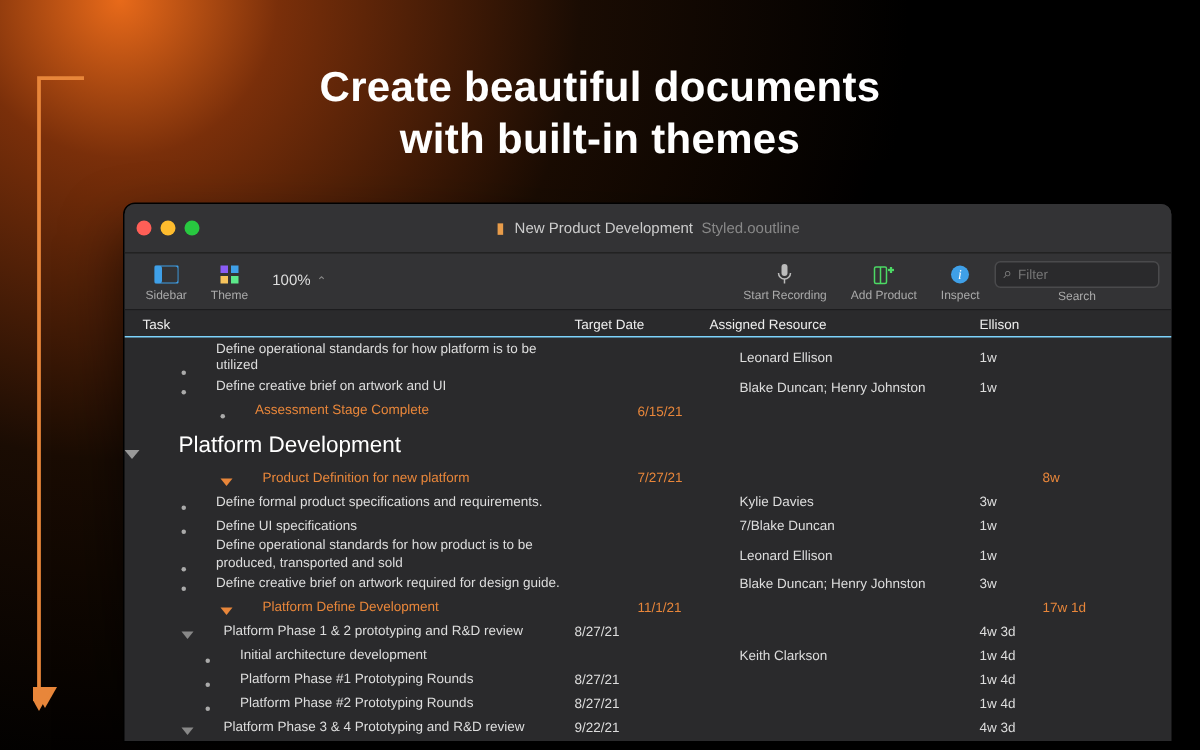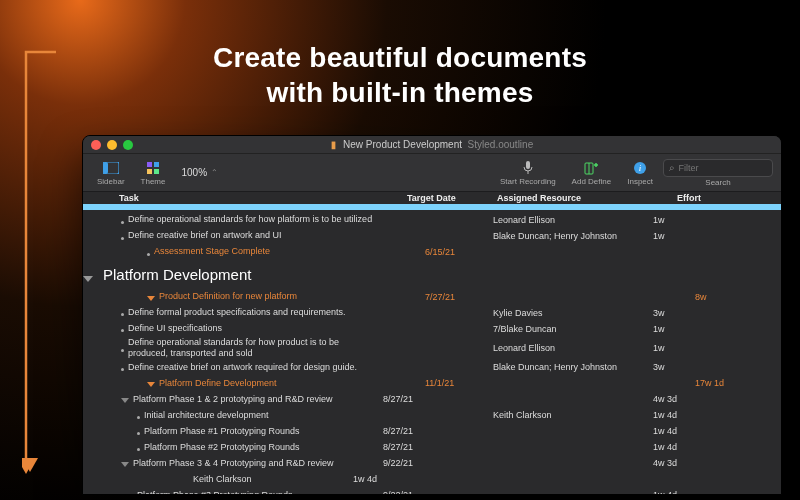--- a/index.html
+++ b/index.html
@@ -23,21 +23,21 @@
     width: 700px; height: 360px;
     background: #2a2a2c;
     border: 1px solid #000;
     border-radius: 8px 8px 0 0;
     box-shadow: 0 20px 40px rgba(0,0,0,.6);
     overflow: hidden;
     color: #ddd;
     font-size: 10px;
   }
   .titlebar {
-    height: 18px; background: #333335;
+    height: 33px; background: #333335;
     display: flex; align-items: center; padding: 0 8px;
     border-bottom: 1px solid #222;
     position: relative;
   }
   .traffic { display: flex; gap: 6px; }
   .traffic span { width: 10px; height: 10px; border-radius: 50%; display: block; }
   .t-red { background: #ff5f57; } .t-yel { background: #febc2e; } .t-grn { background: #28c840; }
   .title { position: absolute; left: 0; right: 0; text-align: center; font-size: 10px; color: #ccc; }
   .title .icon { color: #e89c4a; margin-right: 4px; }
   .title .suffix { color: #888; }
@@ -56,34 +56,34 @@
     width: 110px; height: 18px; background: #2a2a2c; border: 1px solid #4a4a4c;
     border-radius: 4px; display: flex; align-items: center; padding: 0 5px; gap: 4px;
   }
   .search-box input {
     background: transparent; border: none; outline: none; color: #ddd;
     font-size: 9px; width: 100%;
   }
   .search-box .mag { color: #888; font-size: 10px; }
   .search-label { font-size: 8px; color: #aaa; }
   .columns {
-    height: 18px; background: #2a2a2c; border-bottom: 6px solid #7dd3fc;
-    display: flex; align-items: center; font-size: 9px; font-weight: 700; color: #eee; justify-content: center;
+    height: 18px; background: #2a2a2c; border-bottom: 1px solid #7dd3fc;
+    display: flex; align-items: center; font-size: 9px; font-weight: 400; color: #eee;
   }
   .col-task { width: 300px; padding-left: 12px; }
   .col-date { width: 90px; }
   .col-res  { width: 180px; }
   .col-eff  { width: 80px; }
   .rows { padding-top: 2px; }
   .row {
     display: flex; align-items: center; min-height: 16px;
     font-size: 9px; color: #ddd;
   }
   .row.section .c-task { font-size: 15px; font-weight: 400; color: #fff; padding-top: 6px; padding-bottom: 4px; }
-  .row .c-task { width: 300px; display: flex; align-items: center; gap: 4px; line-height: 1.25; }
+  .row .c-task { width: 300px; display: flex; align-items: flex-end; gap: 20px; line-height: 1.25; }
   .row .c-date { width: 90px; }
   .row .c-res  { width: 180px; padding-left: 20px; }
   .row .c-eff  { width: 80px; }
   .row.row-wrap .c-task .txt { max-width: 240px; }
   .bullet { width: 3px; height: 3px; background: #aaa; border-radius: 50%; margin-top: 4px; flex-shrink: 0; }
   .tri { width: 0; height: 0; border-left: 4px solid transparent; border-right: 4px solid transparent;
          border-top: 5px solid #888; margin-top: 3px; flex-shrink: 0; }
   .orange, .orange .c-task, .orange .c-date, .orange .c-eff { color: #e8863a; }
   .orange .tri { border-top-color: #e8863a; }
   .indent-1 { padding-left: 22px; margin-left: 42px; }
@@ -161,21 +161,21 @@
     </div>
     <div class="tool">
       <div class="ico">
         <svg width="14" height="14" viewBox="0 0 14 14">
             <rect x="1" y="2" width="8" height="11" rx="1" fill="none" stroke="#4cd964"></rect>
             <line x1="5" y1="2" x2="5" y2="13" stroke="#4cd964"></line>
             <line x1="10" y1="4" x2="14" y2="4" stroke="#4cd964" stroke-width="1.5"></line>
             <line x1="12" y1="2" x2="12" y2="6" stroke="#4cd964" stroke-width="1.5"></line>
           </svg>
       </div>
-      <span>Add Define</span>
+      <span>Add Product</span>
     </div>
     <div class="tool">
       <div class="ico">
         <svg width="14" height="14" viewBox="0 0 14 14">
             <circle cx="7" cy="7" r="6" fill="#3fa0e8"></circle>
             <text x="7" y="10" text-anchor="middle" font-size="9" fill="#fff" font-style="italic" font-family="serif">i</text>
           </svg>
       </div>
       <span>Inspect</span>
     </div>
@@ -186,21 +186,21 @@
         <input placeholder="Filter" style="">
       </div>
       <span class="search-label">Search</span>
     </div>
   </div>
 
   <div class="columns">
     <div class="col-task">Task</div>
     <div class="col-date">Target Date</div>
     <div class="col-res">Assigned Resource</div>
-    <div class="col-eff">Effort</div>
+    <div class="col-eff">Ellison</div>
   </div>
 
   <div class="rows" id="rows">
       <div class="row">
         <div class="c-task indent-2">
           <div class="bullet"></div>
           <span class="txt">Define operational standards for how platform is to be utilized</span>
         </div>
         <div class="c-date"></div>
         <div class="c-res">Leonard Ellison</div>

